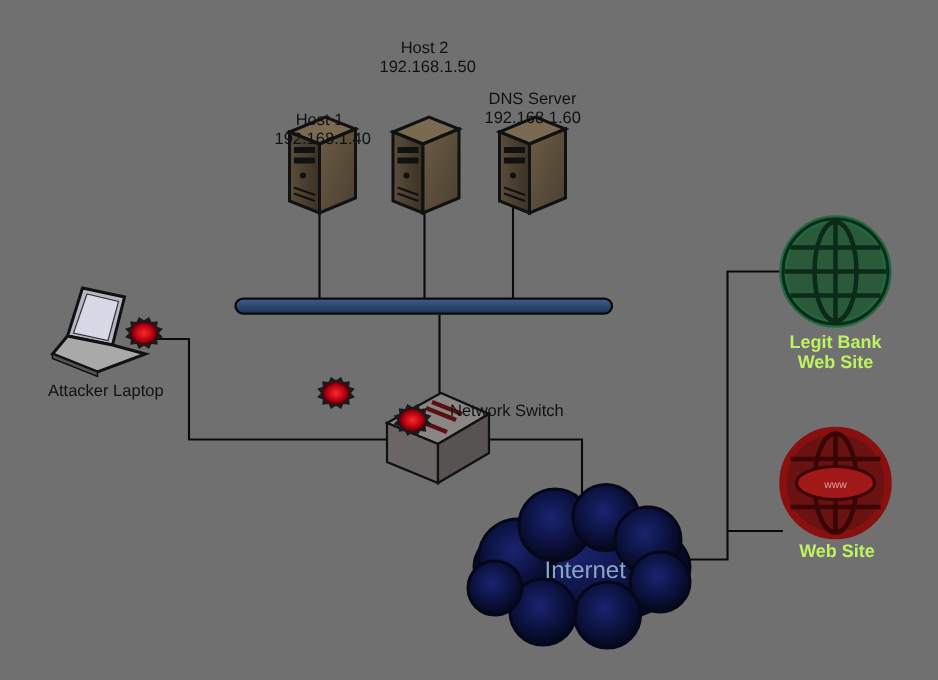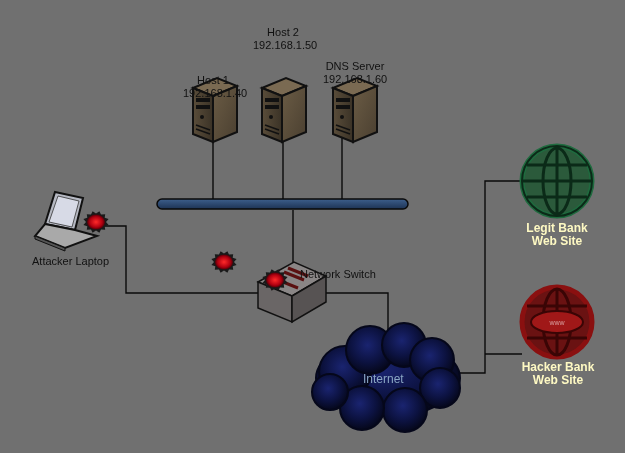--- a/index.html
+++ b/index.html
@@ -1,20 +1,20 @@
 <!DOCTYPE html>
 <html><head>
   <meta charset="utf-8">
   <style>
     html, body { margin: 0; padding: 0; }
     body { width: 625px; height: 453px; background: #707070; overflow: hidden; position: relative; font-family: "Liberation Sans", sans-serif; }
     #diagram { position: absolute; left: 0; top: 0; }
     .lbl { position: absolute; font-size: 11px; color: #111; text-align: center; line-height: 13px; white-space: nowrap; }
-    .lbl-bold { font-weight: bold; font-size: 12px; color: #fef9c3; }
-    .cloud-lbl { position: absolute; font-size: 12px; color: #8aa6c4; }
+    .lbl-bold { font-weight: bold; font-size: 12px; color: #bef264; }
+    .cloud-lbl { position: absolute; font-size: 16px; color: #8aa6c4; }
   </style>
 </head>
 <body>
 
 <svg id="diagram" width="625" height="453" viewBox="0 0 625 453">
   <defs>
     <linearGradient id="srvFront" x1="0" x2="1" y1="0" y2="0">
       <stop offset="0" stop-color="#5a4d3a"></stop>
         <stop offset="1" stop-color="#3a3226"></stop>
     </linearGradient>
@@ -165,15 +165,14 @@
   <div>192.168.1.60</div>
 </div>
 <div class="lbl" style="left:32px;top:255px;text-align:center;">Attacker Laptop</div>
 <div class="lbl" style="left:300px;top:254px;margin-top:14px;">Network Switch</div>
 <div class="cloud-lbl" style="left:363px;top:372px;">Internet</div>
 <div class="lbl lbl-bold" style="left:517px;top:222px;width:80px;">
   <div>Legit Bank</div>
   <div>Web Site</div>
 </div>
 <div class="lbl lbl-bold" style="left:513px;top:361px;width:90px;">
-  <div>Hacker Bank</div>
   <div>Web Site</div>
 </div>
 
 </body></html>

